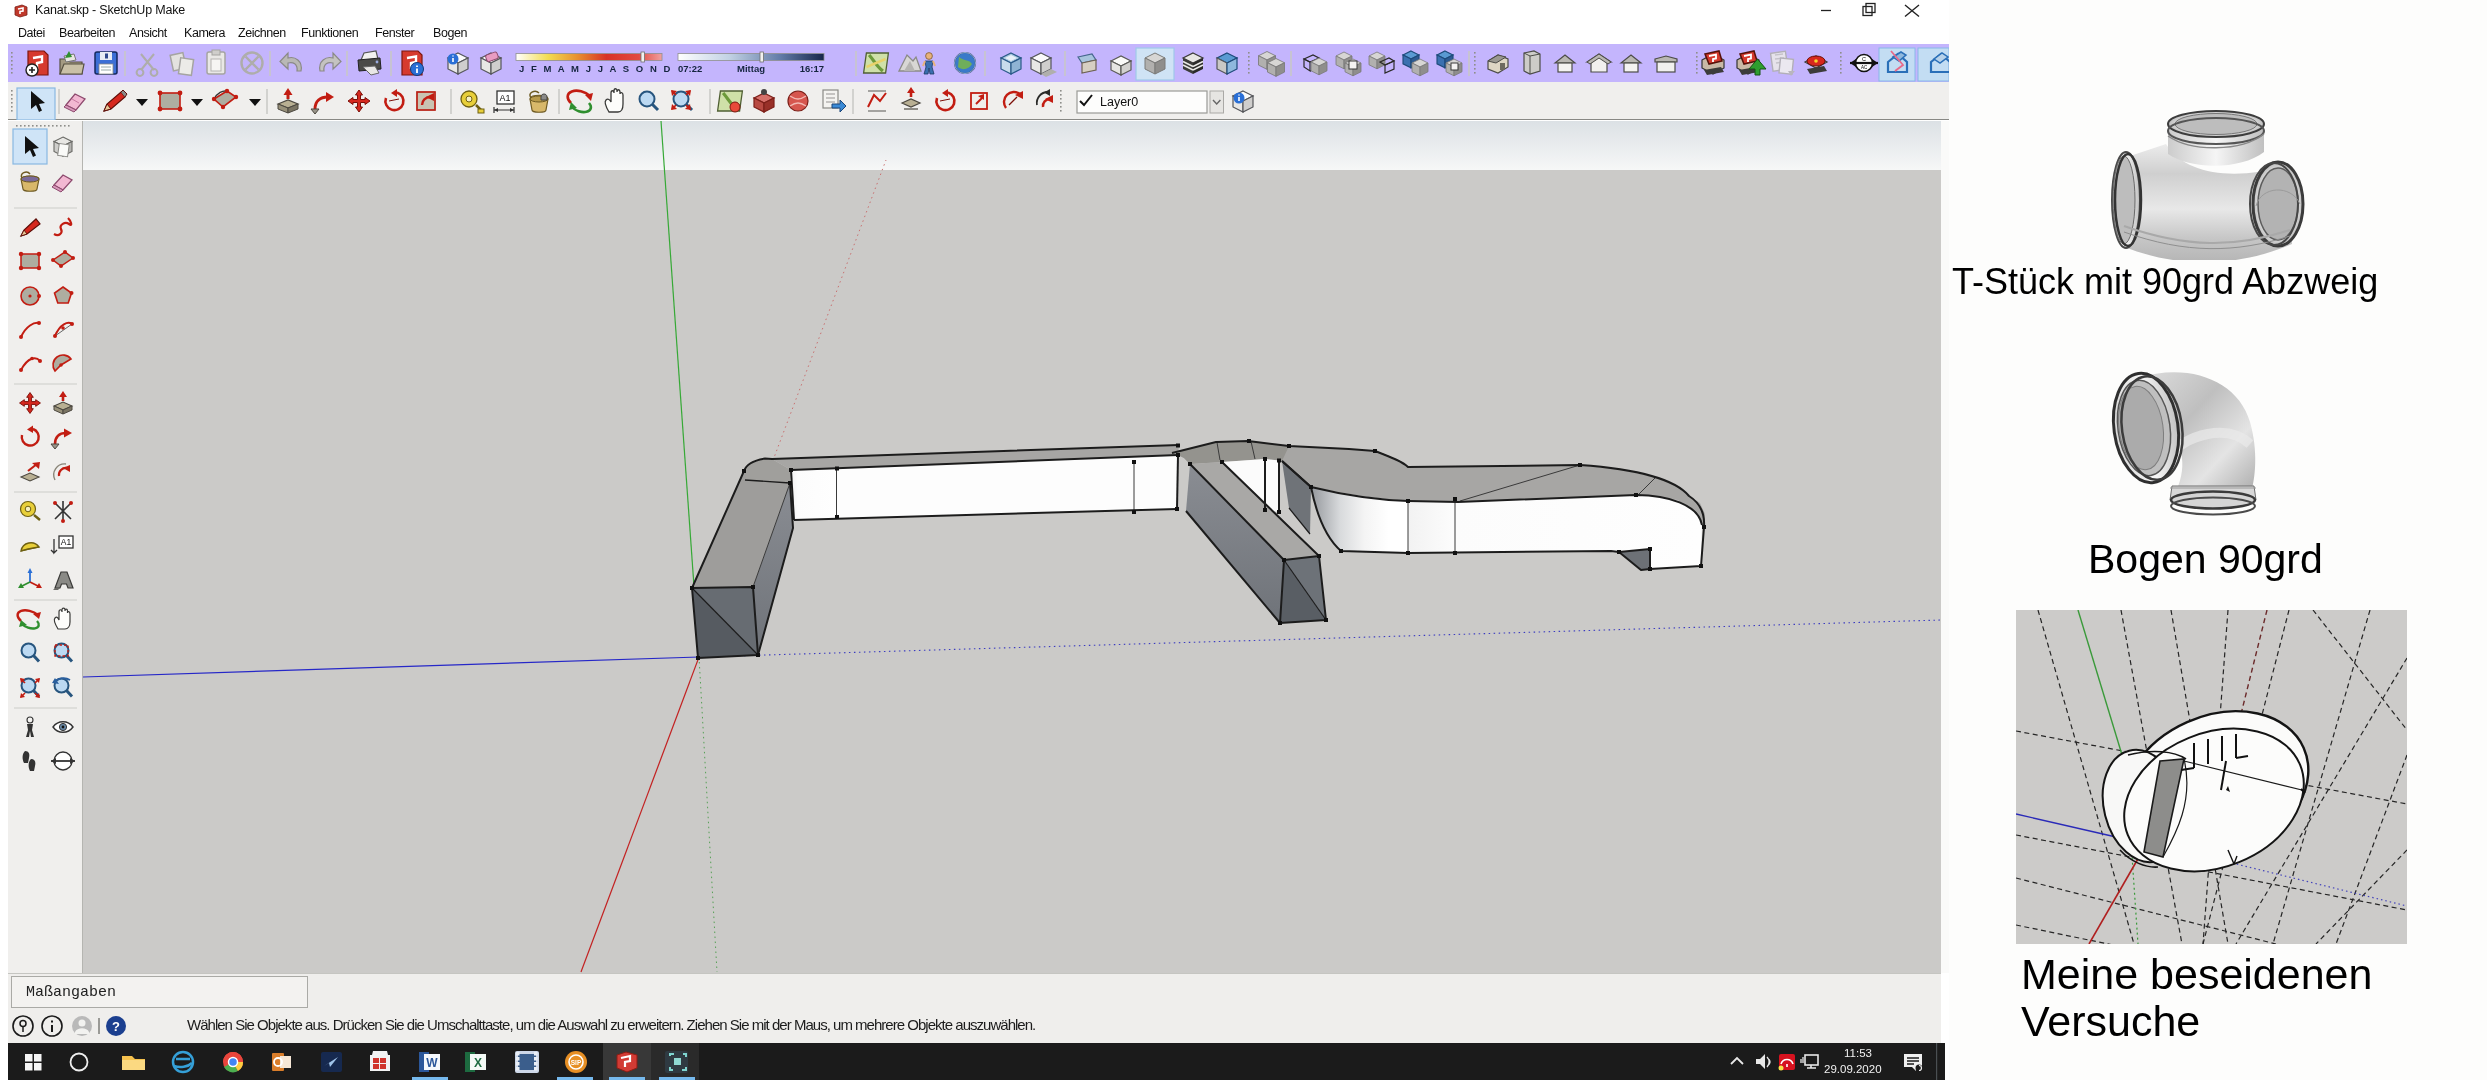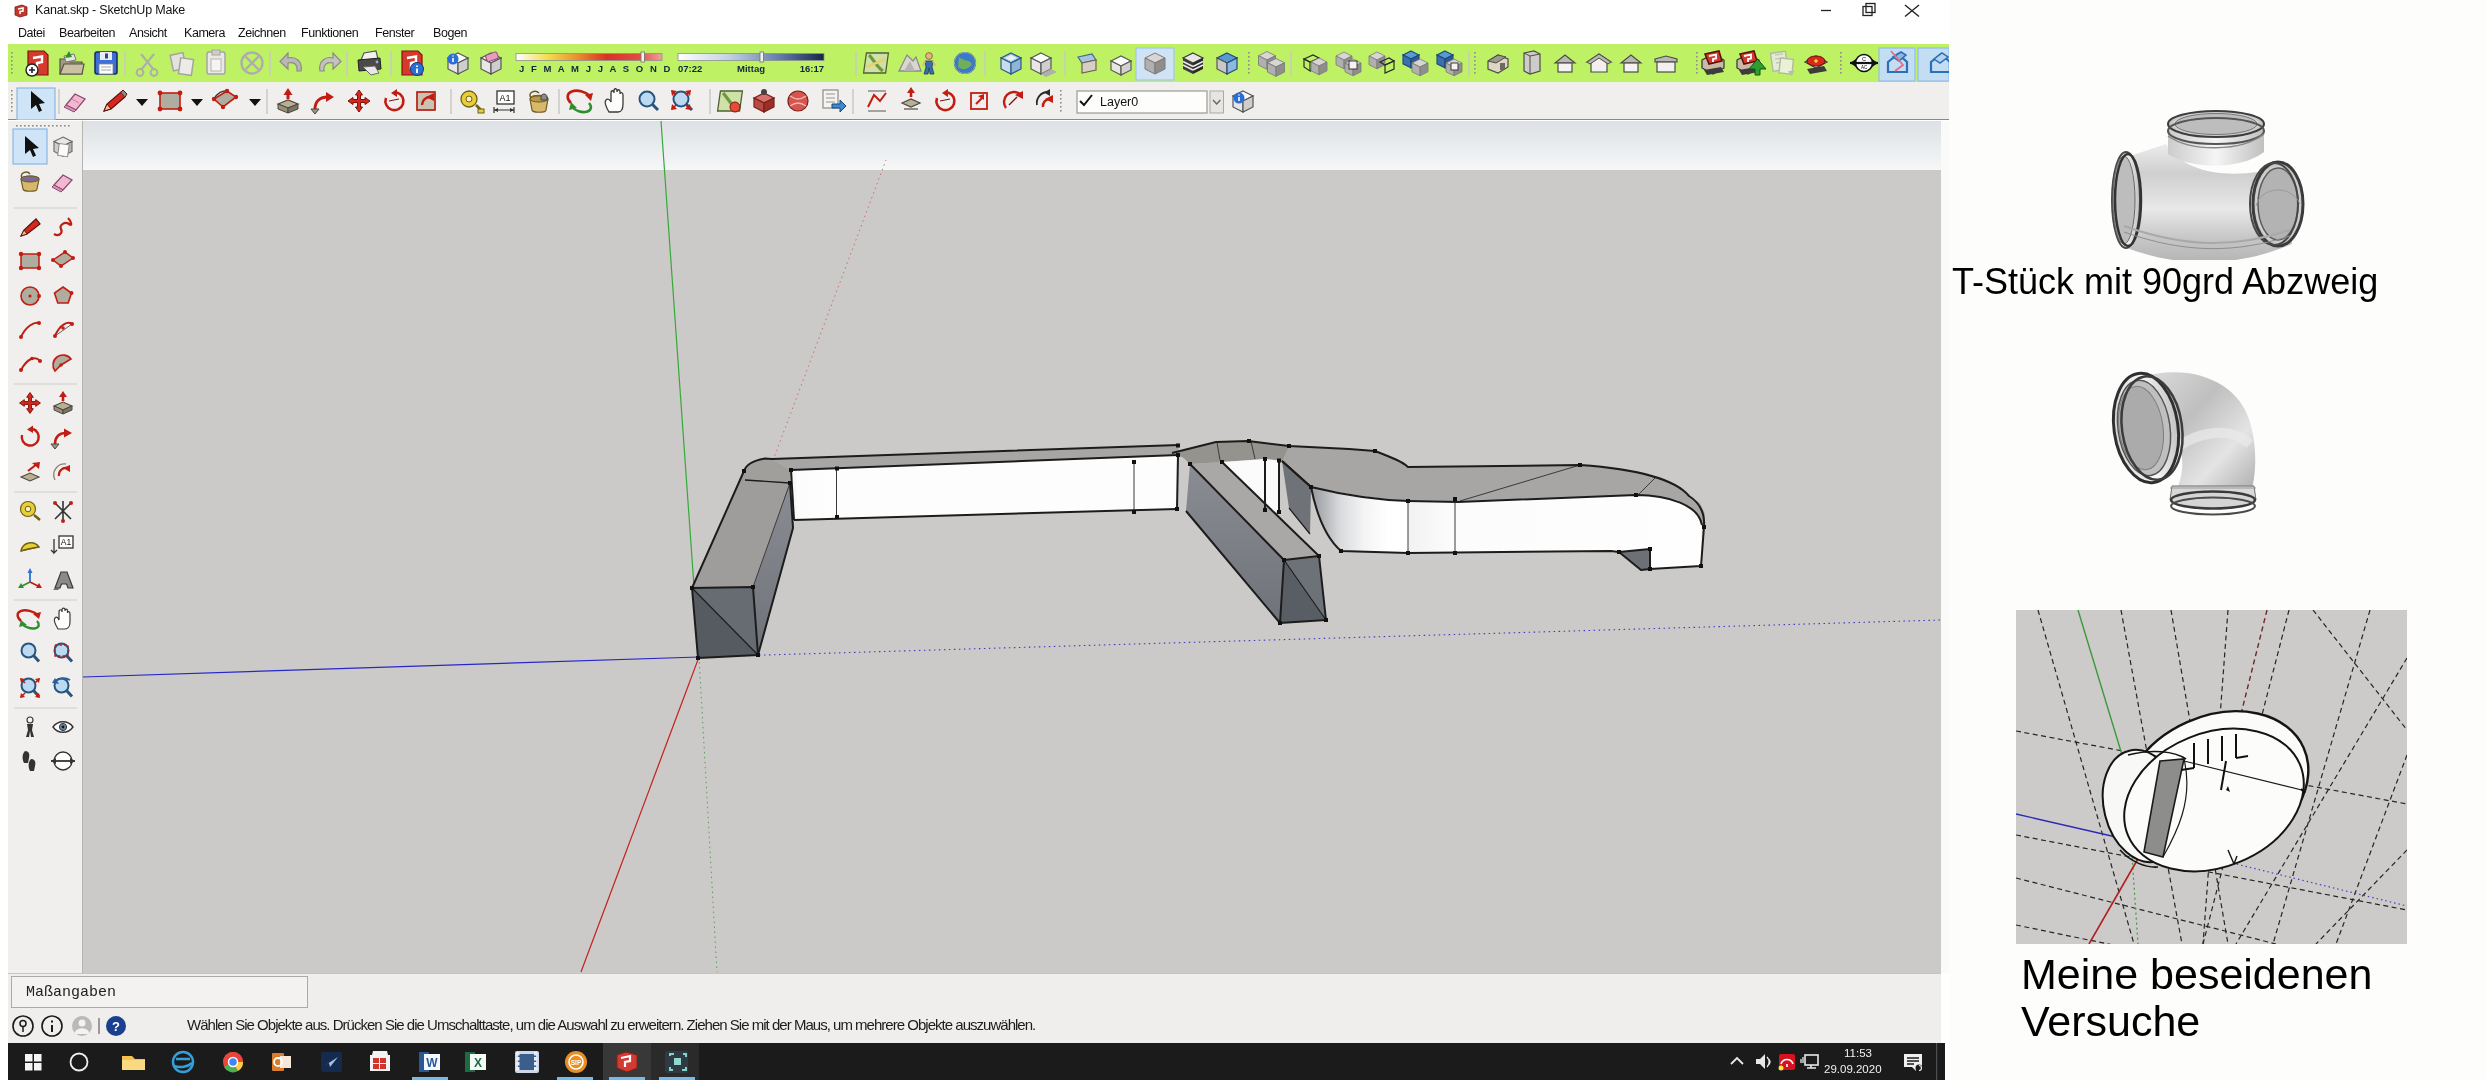--- a/index.html
+++ b/index.html
@@ -3,21 +3,21 @@
 <meta charset="utf-8">
 <style>
 * { margin:0; padding:0; box-sizing:border-box; }
 html,body { width:2487px; height:1080px; background:#ffffff; font-family:"Liberation Sans", sans-serif; overflow:hidden; }
 #root { position:absolute; top:0; left:8px; width:2487px; height:772px; }
 .abs { position:absolute; }
 #titlebar { left:0; top:0; width:1941px; height:22px; background:#ffffff; }
 #titletxt { left:27px; top:3px; font-size:12.5px; color:#111; letter-spacing:-0.2px; }
 #menubar { left:0; top:22px; width:1941px; height:22px; background:#ffffff;padding-left:34px; }
 .mi { position:absolute; top:4px; font-size:12.5px; color:#111; letter-spacing:-0.45px; }
-#tb1 { left:0; top:44px; width:1941px; height:38px; background:#bef264; }
+#tb1 { left:0; top:44px; width:1941px; height:38px; background:#c4b5fd; }
 #tb2 { left:0; top:82px; width:1941px; height:38px; background:#f0efed; border-bottom:1px solid #888884; }
 #palette { left:0; top:121px; width:75px; height:852px; background:#f0efed; border-right:1px solid #b5b5b1; }
 #viewport { left:75px; top:121px; width:1858px; height:852px; background:#cbcac8; }
 #vpsky { left:75px; top:121px; width:1858px; height:49px; background:linear-gradient(#dee3e7,#f6f7f7); }
 #vpedge { left:1933px; top:121px; width:8px; height:852px; background:#fafaf9; }
 #measurebar { left:0; top:973px; width:1933px; height:37px; background:#efeeec; border-top:1px solid #c5c5c1; }
 #mbox { left:3px; top:976px; width:297px; height:32px; background:#f3f2f0; border:1px solid #aaaaa6; }
 #mlabel { left:18px; top:984px; font-size:15px; color:#222;font-family:Liberation Mono, monospace; }
 #statusbar { left:0; top:1010px; width:1933px; height:33px; background:#efeeec; }
 #stattext { left:136px; top:1016px; font-size:15px; color:#1c1c1c; letter-spacing:-0.98px;margin-left:43px; }
@@ -1214,20 +1214,21 @@
     <ellipse cx="38" cy="68" rx="32" ry="55" fill="url(#met5)" stroke="#2f2f2f" stroke-width="3" transform="rotate(-8 38 68)"></ellipse>
     <ellipse cx="36" cy="68" rx="26" ry="48" fill="#bfbfbf" stroke="#565656" stroke-width="1.5" transform="rotate(-8 36 68)"></ellipse>
     <ellipse cx="33" cy="68" rx="22" ry="42" fill="#ababab" stroke="#7e7e7e" stroke-width="1" transform="rotate(-8 33 68)"></ellipse>
     <ellipse cx="44" cy="68" rx="30" ry="52" fill="none" stroke="#3c3c3c" stroke-width="2.5" transform="rotate(-8 44 68)"></ellipse>
 
     <path d="M64,126 L146,126 L148,140 L62,140 Z" fill="#d8d8d8" stroke="#6e6e6e" stroke-width="1"></path>
     <ellipse cx="105" cy="140" rx="42" ry="8.5" fill="#d5d5d5" stroke="#3a3a3a" stroke-width="2.5"></ellipse>
     <ellipse cx="105" cy="146" rx="42" ry="8.5" fill="none" stroke="#4a4a4a" stroke-width="2"></ellipse>
     <path d="M62,128 L148,128" stroke="#999" stroke-width="1"></path>
   </svg>
+  <span class="biglabel" style="left:2080px;top:536px">Bogen 90grd</span>
 
   <svg class="abs" style="left:2008px;top:610px" width="391" height="334" viewBox="0 0 391 334">
     <rect x="0" y="0" width="391" height="334" fill="#cccbc9"></rect>
     <g stroke="#262626" stroke-width="1.2" stroke-dasharray="5,3.5" fill="none">
       <line x1="0" y1="121" x2="391" y2="194"></line>
       <line x1="0" y1="225" x2="391" y2="300"></line>
       <line x1="22" y1="0" x2="118" y2="334"></line>
       <line x1="105" y1="0" x2="166" y2="334"></line>
       <line x1="155" y1="0" x2="212" y2="334"></line>
       <line x1="212" y1="0" x2="187" y2="334"></line>

